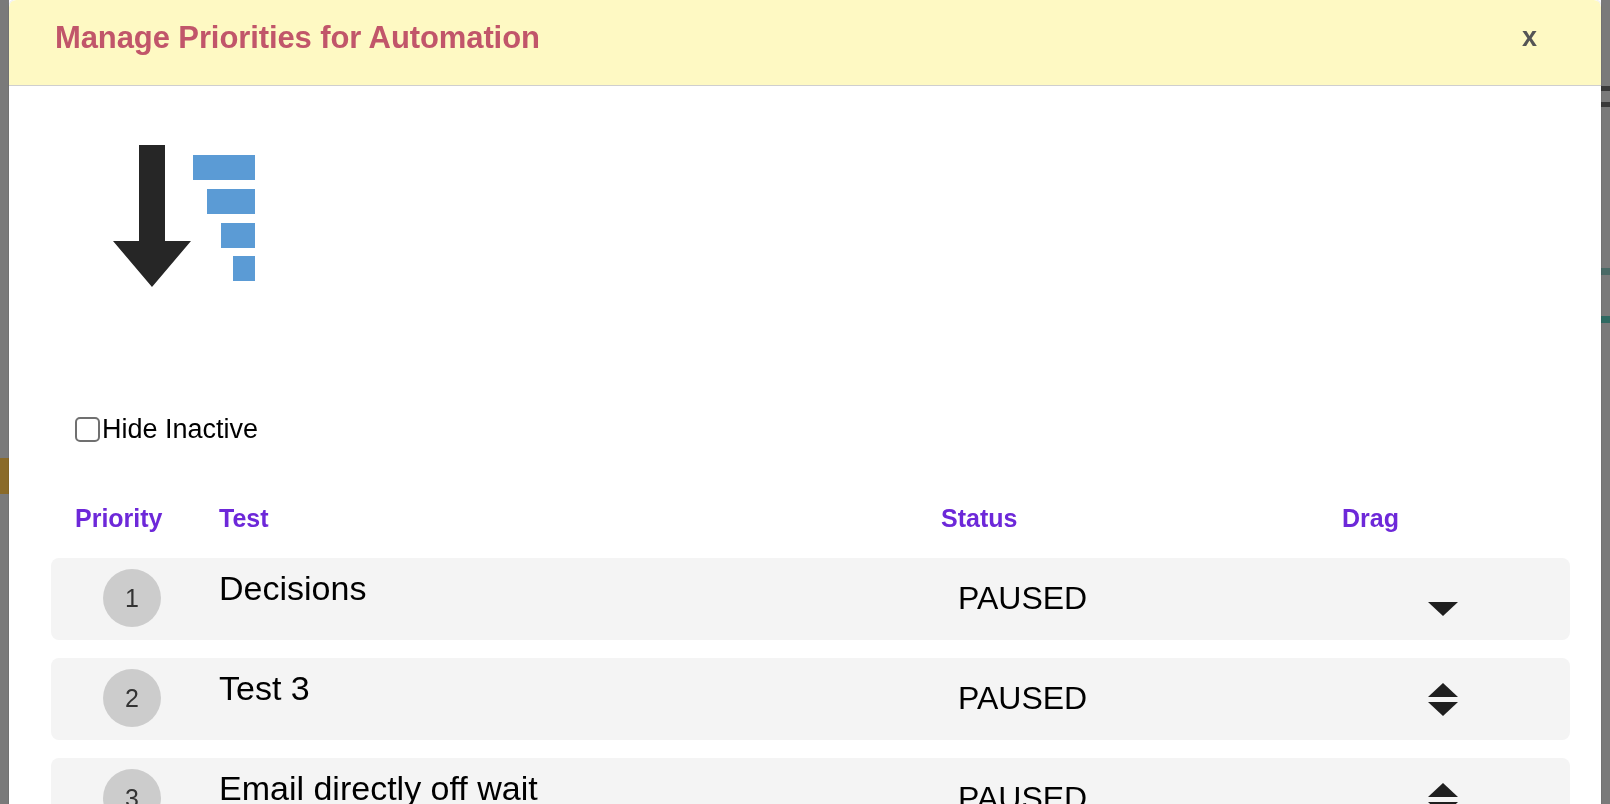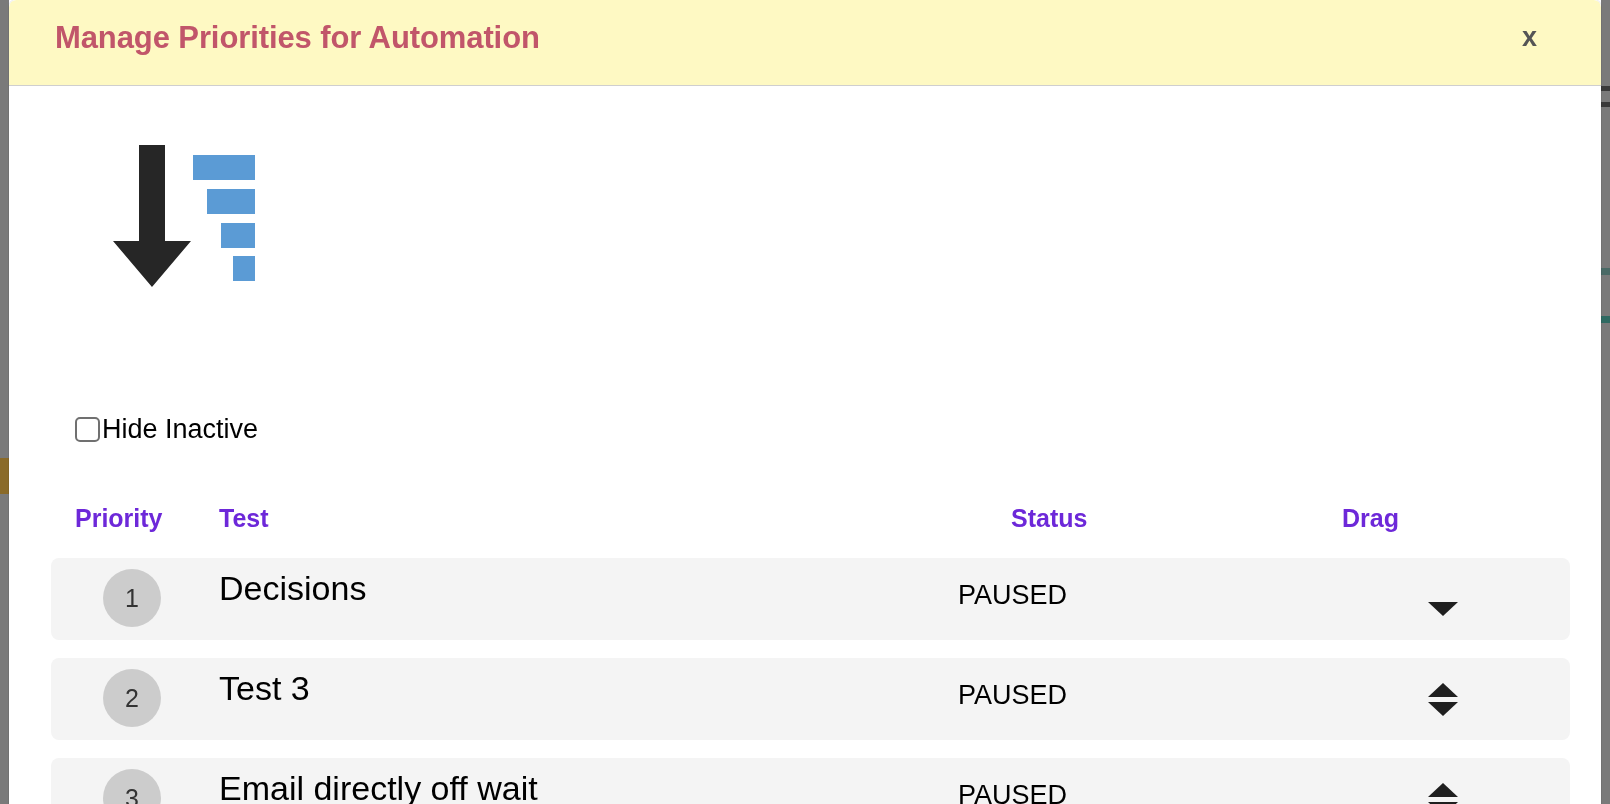--- a/index.html
+++ b/index.html
@@ -175,21 +175,21 @@
   .th {
     position: absolute;
     top: 8px;
     font-size: 25px;
     font-weight: bold;
     color: #6d28d9;
     white-space: nowrap;
   }
   .th-priority { left: 66px; }
   .th-name     { left: 210px; }
-  .th-status   { left: 1002px; }
+  .th-status   { left: 932px; }
   .th-drag     { left: 1326px; width: 64px; text-align: right; }
 
   .trow {
     position: relative;
     height: 82px;
     margin-bottom: 18px;
     background: #f4f4f4;
     border-radius: 8px;
     margin-left: 42px;
     margin-right: 31px;
@@ -213,21 +213,21 @@
     left: 168px;
     top: 11px;
     font-size: 34px;
     color: #000000;
     white-space: nowrap;
   }
   .cell-status {
     position: absolute;
     left: 907px;
     top: 22px;
-    font-size: 27px;
+    font-size: 32px;
     color: #000000;
     white-space: nowrap;
   }
   .cell-drag {
     position: absolute;
     left: 1360px;
     top: 0;
     width: 64px;
     height: 82px;
     display: flex;

